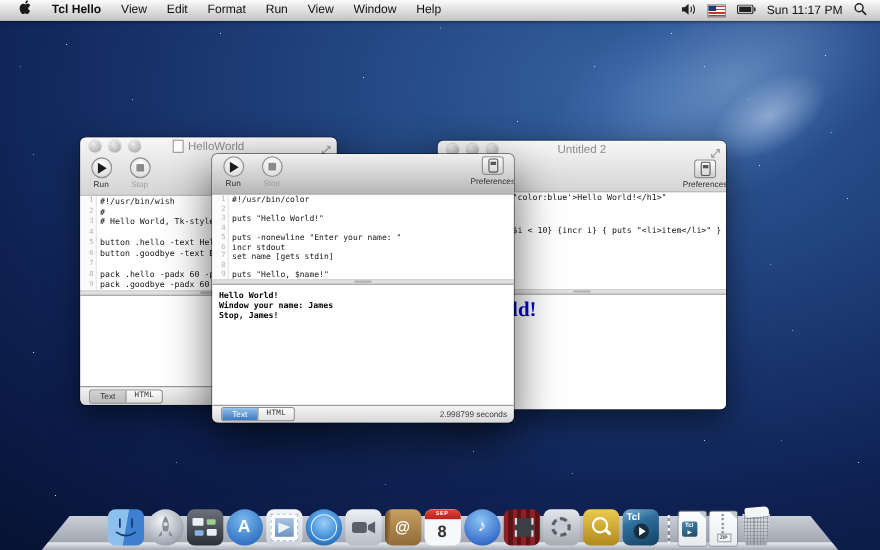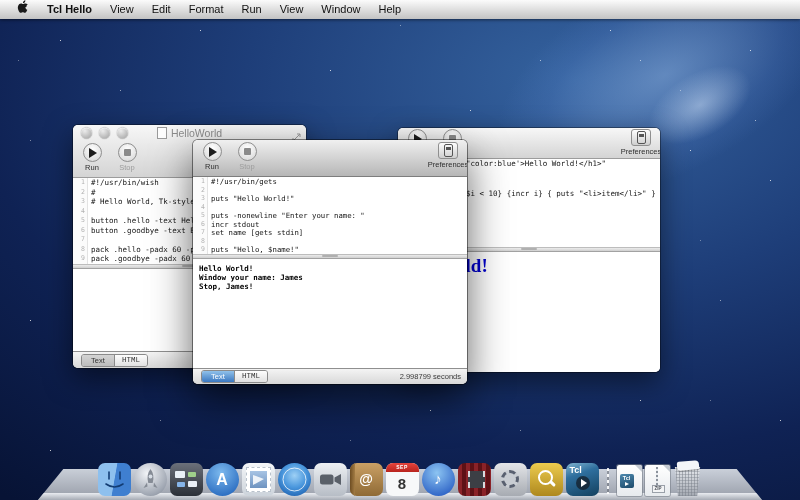--- a/index.html
+++ b/index.html
@@ -228,20 +228,37 @@
   </div>
   <div class="mitem appname">Tcl Hello</div>
   <div class="mitem">View</div>
   <div class="mitem">Edit</div>
   <div class="mitem">Format</div>
   <div class="mitem">Run</div>
   <div class="mitem">View</div>
   <div class="mitem">Window</div>
   <div class="mitem">Help</div>
   <div class="mspacer"></div>
+  <div class="status">
+    <span><svg width="13" height="11" viewBox="0 0 13 11">
+          <path fill="#222" d="M0 3.5h2.5L6 .5v10L2.5 7.5H0z"></path>
+          <path fill="none" stroke="#222" stroke-width="1" d="M8 3 q1.5 2.5 0 5 M10 1.5 q2.8 4 0 8"></path>
+        </svg></span>
+    <span class="flag"></span>
+    <span><svg width="17" height="9" viewBox="0 0 17 9">
+          <rect x="0.5" y="0.5" width="14" height="8" rx="1.5" fill="none" stroke="#222"></rect>
+          <rect x="2" y="2" width="11" height="5" fill="#222"></rect>
+          <rect x="15.5" y="2.5" width="1.5" height="4" rx="0.7" fill="#222"></rect>
+        </svg></span>
+    <span class="clock">Sun 11:17 PM</span>
+    <span><svg width="12" height="12" viewBox="0 0 12 12">
+          <circle cx="5" cy="5" r="3.6" fill="none" stroke="#222" stroke-width="1.3"></circle>
+          <line x1="8" y1="8" x2="11" y2="11" stroke="#222" stroke-width="1.6" stroke-linecap="round"></line>
+        </svg></span>
+  </div>
 </div>
 
 <div class="window inactive" id="win-hello">
   <div class="chrome">
     <div class="titlebar">
       <div class="lights">
         <span class="light gray"></span>
         <span class="light gray"></span>
         <span class="light gray"></span>
       </div>
@@ -317,20 +334,33 @@
   <div class="bottombar">
     <div class="segment">
       <span class="seg sel-gray">Text</span>
       <span class="seg">HTML</span>
     </div>
   </div>
 </div>
 
 <div class="window inactive" id="win-untitled2">
   <div class="chrome">
+    <div class="titlebar">
+      <div class="lights">
+        <span class="light gray"></span>
+        <span class="light gray"></span>
+        <span class="light gray"></span>
+      </div>
+      <div class="title">
+          <span>Untitled 2</span>
+        </div>
+      <span class="resize"><svg width="9" height="9" viewBox="0 0 9 9">
+            <path d="M1 8 L8 1 M8 1 H5 M8 1 V4 M1 8 H4 M1 8 V5" stroke="#777" fill="none"></path>
+          </svg></span>
+    </div>
     <div class="toolbar">
       <div class="tool">
         <div class="toolbtn">
             <span class="playglyph"></span>
           </div>
         <span class="toollabel">Run</span>
       </div>
       <div class="tool">
         <div class="toolbtn">
             <span class="stopglyph"></span>
@@ -384,21 +414,21 @@
         <div class="prefbtn">
             <span class="prefglyph"></span>
           </div>
         <span class="toollabel">Preferences</span>
       </div>
     </div>
   </div>
   <div class="codepane">
     <div class="crow">
         <span class="ln">1</span>
-        <span class="ct">#!/usr/bin/gets</span>
+        <span class="ct">#!/usr/bin/color</span>
       </div>
     <div class="crow">
         <span class="ln">2</span>
         <span class="ct"></span>
       </div>
     <div class="crow">
         <span class="ln">3</span>
         <span class="ct">puts "Hello World!"</span>
       </div>
     <div class="crow">

